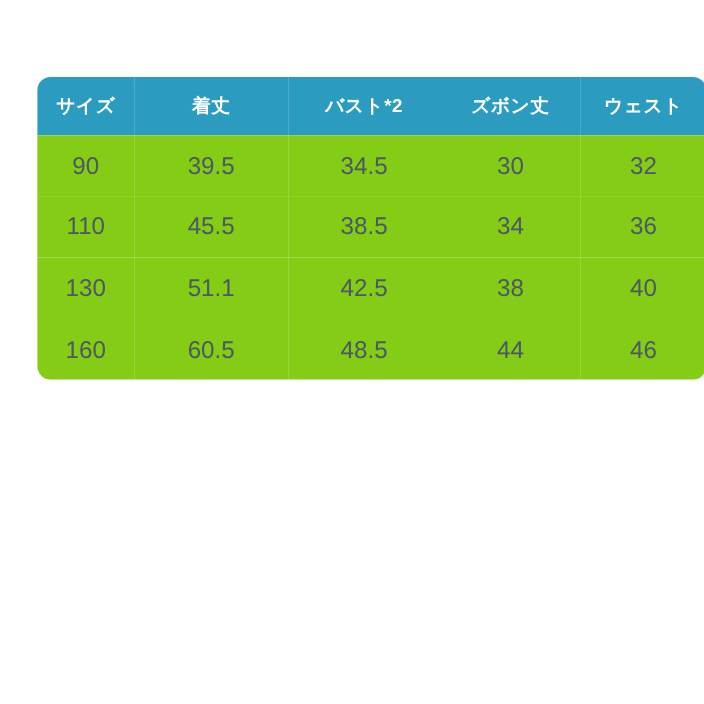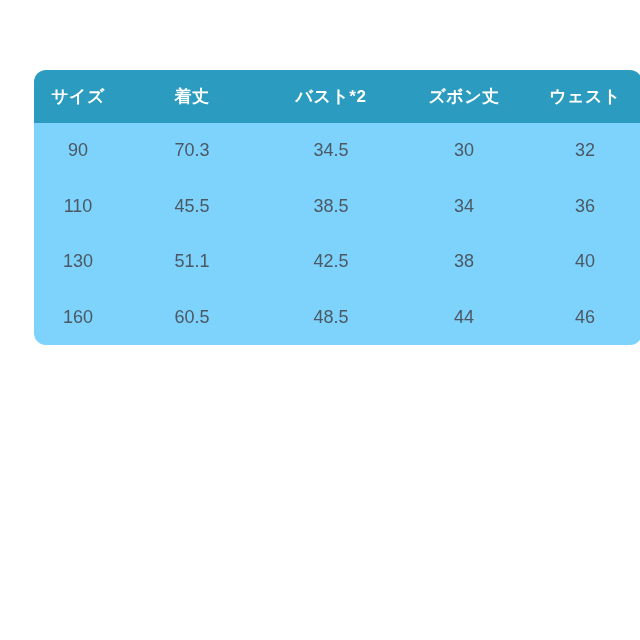--- a/index.html
+++ b/index.html
@@ -45,23 +45,23 @@
   }
   .chart-table thead th:first-child {
     border-top-left-radius: 12px;
   }
   .chart-table thead th:last-child {
     border-top-right-radius: 12px;
     margin-top: 12px;
   }
 
   .chart-table tbody td {
-    background: #7dd3fc;
+    background: #84cc16;
     color: #4c5863;
-    font-size: 18px;
+    font-size: 22px;
     font-weight: normal;
     height: 55.6px;
     vertical-align: middle;
     text-align: center;
     padding: 0;
     white-space: nowrap;
   }
   .chart-table tbody tr:last-child td:first-child {
     border-bottom-left-radius: 12px;
   }
@@ -93,21 +93,21 @@
         <th>サイズ</th>
         <th>着丈</th>
         <th>バスト*2</th>
         <th>ズボン丈</th>
         <th>ウェスト</th>
       </tr>
     </thead>
     <tbody>
       <tr>
         <td>90</td>
-        <td>70.3</td>
+        <td>39.5</td>
         <td>34.5</td>
         <td>30</td>
         <td>32</td>
       </tr>
       <tr>
         <td>110</td>
         <td>45.5</td>
         <td>38.5</td>
         <td>34</td>
         <td>36</td>

